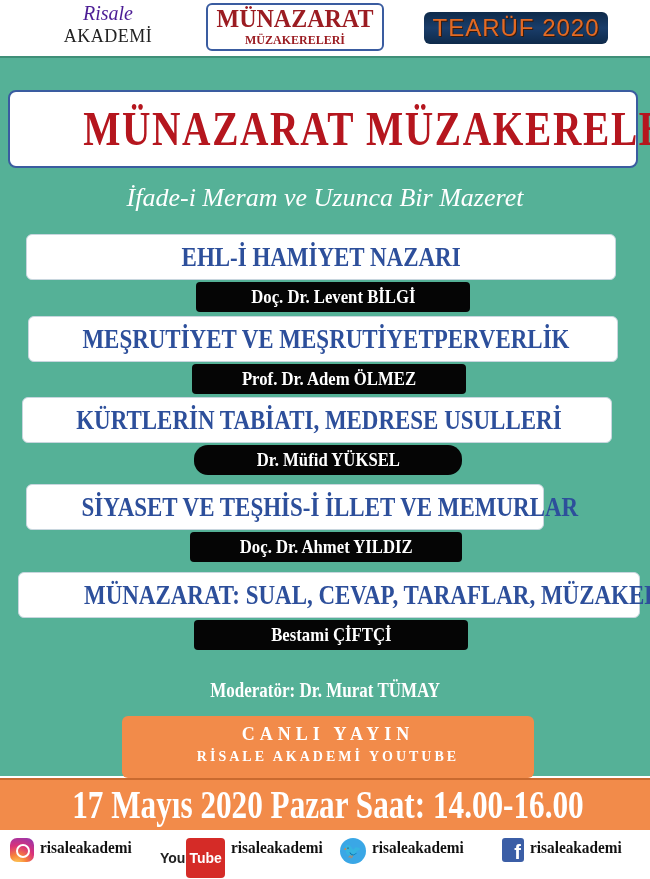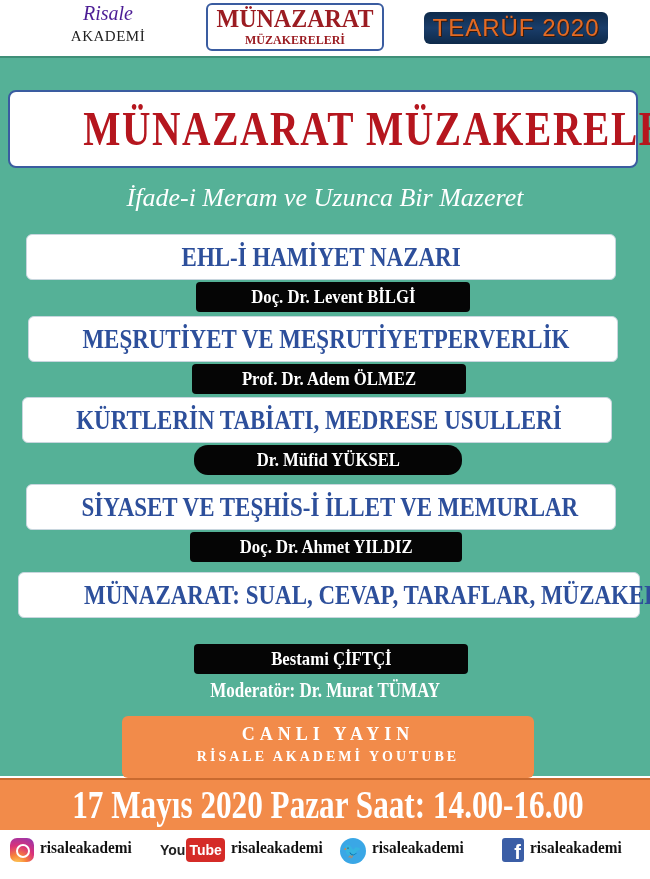--- a/index.html
+++ b/index.html
@@ -2,21 +2,21 @@
 <html><head>
   <meta charset="utf-8">
   <style>
     * { box-sizing: border-box; margin: 0; padding: 0; }
     body { width: 650px; height: 879px; background: #ffffff; font-family: "Liberation Sans", sans-serif; position: relative; overflow: hidden; }
 
     
     .header { position: absolute; left: 0; top: 0; width: 650px; height: 55px; background: #ffffff; }
     .logo-risale { position: absolute; left: 48px; top: 2px; width: 120px; height: 50px; text-align: center; }
     .logo-risale .r1 { display:block; font-family: "Liberation Serif", serif; color: #4c1d95; font-size: 20px; line-height: 22px; font-style: italic; }
-    .logo-risale .r2 { display:block; font-family: "Liberation Serif", serif; color: #222; font-size: 15px; line-height: 24px; letter-spacing: 0.5px; }
+    .logo-risale .r2 { display:block; font-family: "Liberation Serif", serif; color: #222; font-size: 18px; line-height: 24px; letter-spacing: 0.5px; }
     .logo-munazarat { position: absolute; left: 206px; top: 3px; width: 178px; height: 48px; border: 2px solid #3a5ca0; border-radius: 6px; background: #fff; text-align: center; }
     .logo-munazarat .m1 { display:block; font-family: "Liberation Serif", serif; font-weight: bold; color: #9b1c22; font-size: 24px; line-height: 28px; transform: scaleY(1.05); }
     .logo-munazarat .m2 { display:block; font-family: "Liberation Serif", serif; font-weight: bold; color: #9b1c22; font-size: 12px; line-height: 14px; }
     .logo-tearuf { position: absolute; left: 424px; top: 12px; width: 184px; height: 32px; background: linear-gradient(180deg,#0e2a4a,#1a3d6a 50%,#0e2a4a); border-radius: 6px; text-align: center; }
     .logo-tearuf span { font-family: "Liberation Sans", sans-serif; font-weight: normal; color: #e36a24; font-size: 24px; line-height: 32px; letter-spacing: 1px; text-shadow: 1px 1px 0 #3a1a0a; }
 
     
     .panel { position: absolute; left: 0; top: 56px; width: 650px; height: 720px; background: #55b197; border-top: 2px solid #3f8f78; }
 
     .title-box { position: absolute; left: 8px; top: 32px; width: 630px; height: 78px; background: #fff; border: 2px solid #3a5ca0; border-radius: 8px; text-align: center; }
@@ -39,21 +39,21 @@
     .date-bar { position: absolute; left: 0; top: 778px; width: 650px; height: 52px; background: #f28b4a; border-top: 2px solid #c96a2f; text-align: center; }
     .date-bar span { color: #fff; font-family: "Liberation Serif", serif; font-weight: bold; font-size: 40px; line-height: 50px; white-space: nowrap; display: inline-block; transform: scaleX(0.78); }
 
     
     .social { position: absolute; left: 0; top: 832px; width: 650px; height: 47px; background: #ffffff; }
     .soc-item { position: absolute; top: 6px; height: 26px; display: flex; align-items: flex-start; }
     .soc-handle { font-family: "Liberation Serif", serif; font-weight: bold; color: #111; font-size: 17px; margin-left: 6px; display: inline-block; transform: scaleX(0.9); transform-origin: left; }
     .ig-icon { width: 24px; height: 24px; border-radius: 7px; background: radial-gradient(circle at 30% 110%, #fdd75c 0%, #f8833a 30%, #d9317a 60%, #8b36b5 100%); position: relative; }
     .ig-icon::before { content: ""; position: absolute; left: 6px; top: 6px; width: 10px; height: 10px; border: 2px solid #fff; border-radius: 50%; }
     .yt-icon { display: flex; align-items: center; font-family: "Liberation Sans", sans-serif; font-weight: bold; font-size: 14px; color: #222; }
-    .yt-icon .tube { background: #d52b27; color: #fff; border-radius: 4px; padding: 4px 3px; margin-left: 1px; }
+    .yt-icon .tube { background: #d52b27; color: #fff; border-radius: 4px; padding: 12px 3px; margin-left: 1px; }
     .tw-icon { width: 26px; height: 26px; border-radius: 50%; background: #3aa7e6; color: #fff; font-size: 15px; text-align: center; line-height: 26px; }
     .fb-icon { width: 22px; height: 24px; border-radius: 3px; background: #3b5ea6; color: #fff; font-family: "Liberation Sans", sans-serif; font-weight: bold; font-size: 20px; text-align: right; padding-right: 3px; line-height: 28px; overflow: hidden; }
   </style>
 </head>
 <body>
 
 <div class="header">
   <div class="logo-risale">
     <span class="r1">Risale</span>
     <span class="r2">AKADEMİ</span>
@@ -87,31 +87,31 @@
     <span>Prof. Dr. Adem ÖLMEZ</span>
   </div>
 
   <div class="topic" style="left:22px; top:339px; width:590px;">
     <span>KÜRTLERİN TABİATI, MEDRESE USULLERİ</span>
   </div>
   <div class="speaker" style="left:194px; top:387px; width:268px;border-radius:14px;">
     <span>Dr. Müfid YÜKSEL</span>
   </div>
 
-  <div class="topic" style="left:26px; top:426px; width:590px;">
+  <div class="topic" style="left:26px; top:426px; width:518px;">
     <span>SİYASET VE TEŞHİS-İ İLLET VE MEMURLAR</span>
   </div>
   <div class="speaker" style="left:190px; top:474px; width:272px;">
     <span>Doç. Dr. Ahmet YILDIZ</span>
   </div>
 
   <div class="topic" style="left:18px; top:514px; width:622px;">
     <span>MÜNAZARAT: SUAL, CEVAP, TARAFLAR, MÜZAKERE</span>
   </div>
-  <div class="speaker" style="left:194px; top:562px; width:274px;margin-top:24px;">
+  <div class="speaker" style="left:194px; top:562px; width:274px;">
     <span>Bestami ÇİFTÇİ</span>
   </div>
 
   <div class="moderator">
     <span>Moderatör: Dr. Murat TÜMAY</span>
   </div>
 
   <div class="live-box">
     <span class="l1">CANLI YAYIN</span>
     <span class="l2">RİSALE AKADEMİ YOUTUBE</span>

